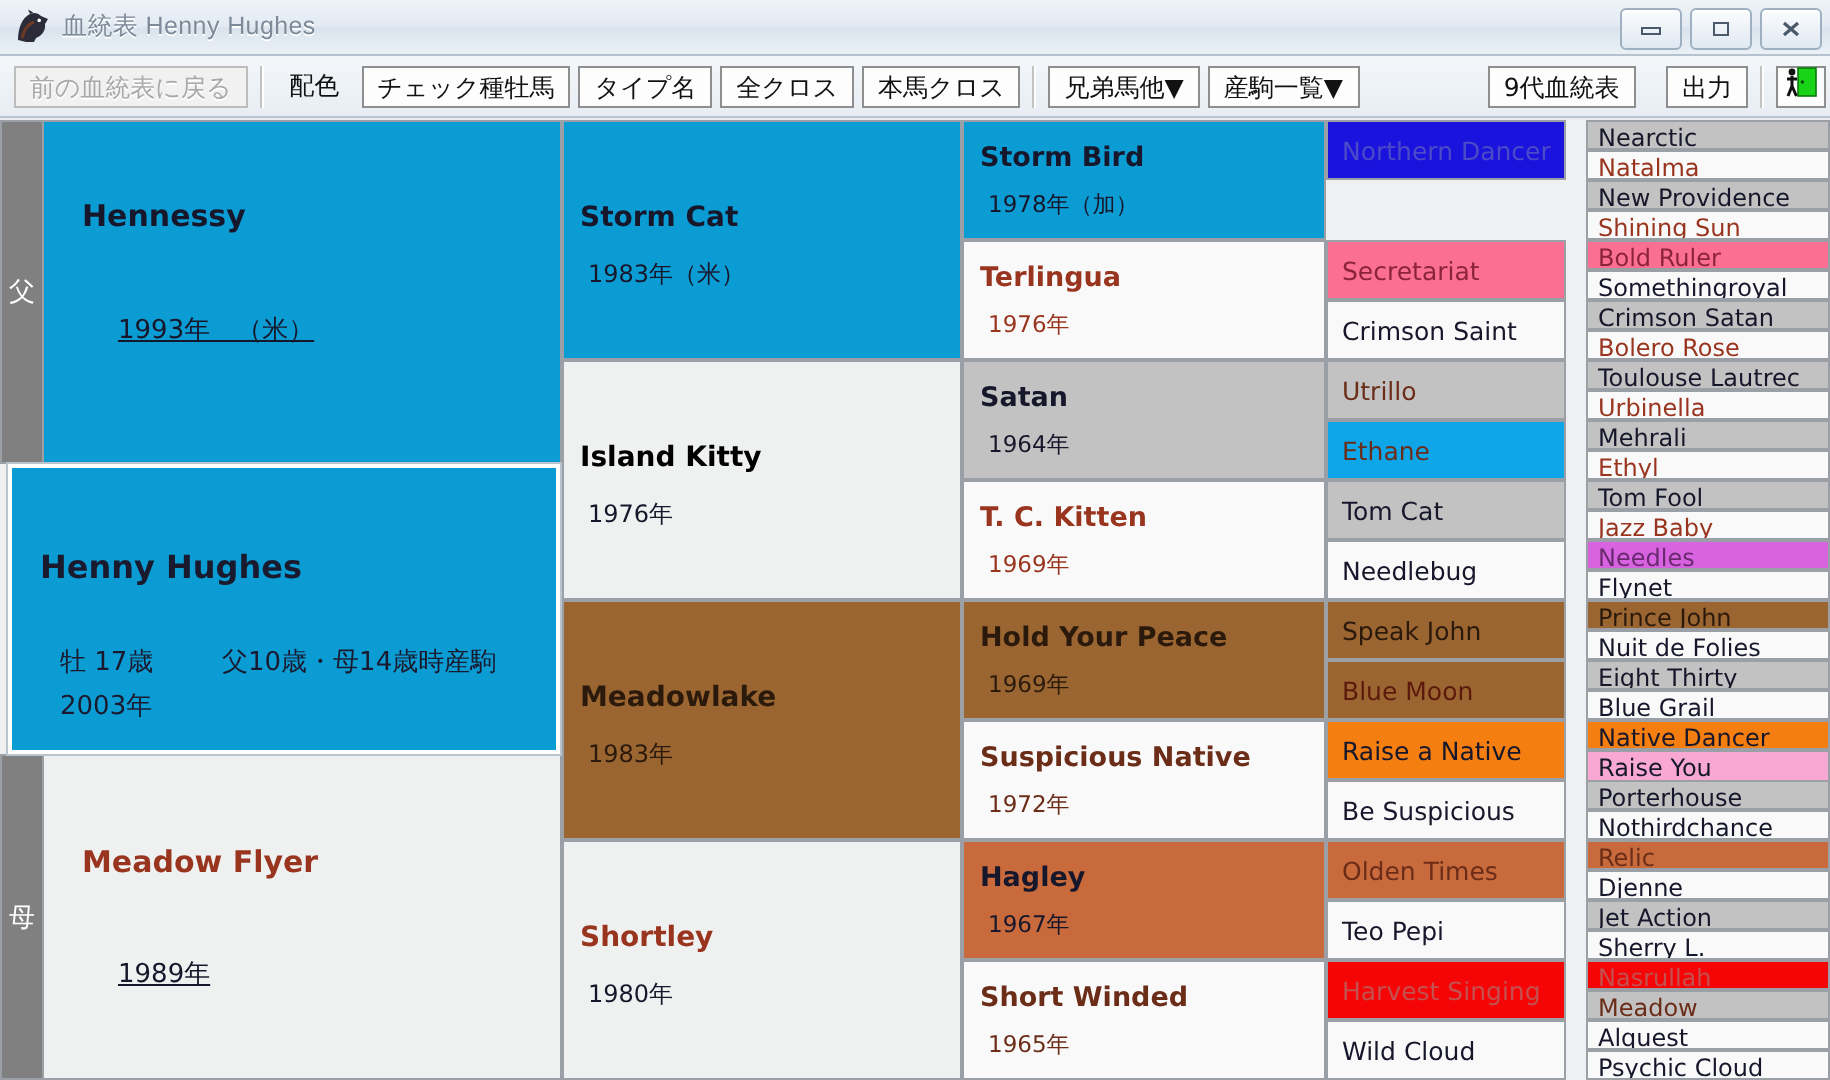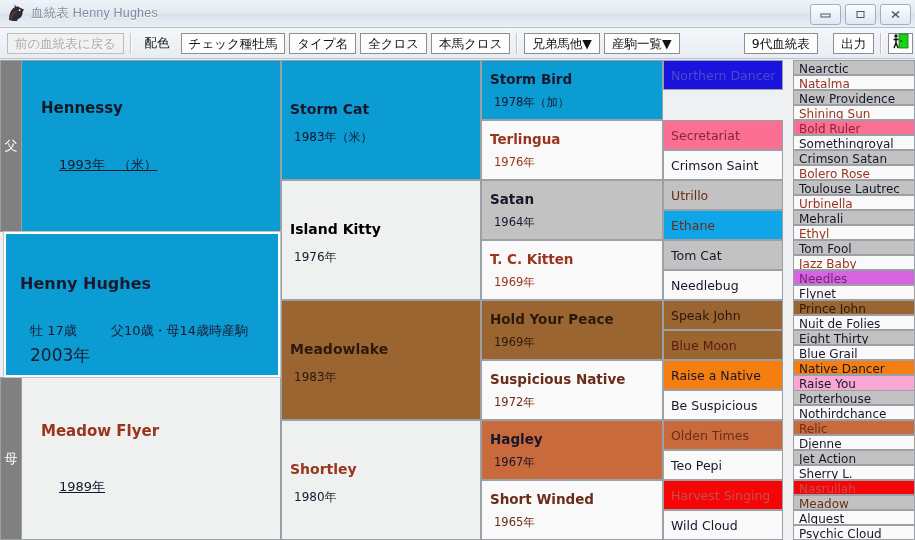--- a/index.html
+++ b/index.html
@@ -109,21 +109,21 @@
 
   
   .mainhorse{
     position:absolute;left:4px;top:172px;width:276px;height:145px;
     background:#0c9cd4;border:2px solid #ffffff;box-sizing:border-box;
     box-shadow:0 0 0 1px #b9c4cc;
   }
   .mainhorse .nm{left:14px;top:40px;font-size:16px;color:#1a1a2e;}
   .mainhorse .sub1{left:24px;top:88px;font-size:13px;color:#1a1a2e;}
   .mainhorse .sub2{left:105px;top:88px;font-size:13px;color:#1a1a2e;}
-  .mainhorse .sub3{left:24px;top:110px;font-size:17px;color:#1a1a2e;}
+  .mainhorse .sub3{left:24px;top:110px;font-size:13px;color:#1a1a2e;}
 </style>
 </head>
 <body>
 
 <div id="app">
 
   <div class="titlebar">
     <span class="tb-icon">
       <svg width="22" height="20" viewBox="0 0 22 20">
         <path d="M3 16 C3 10 5 5 9 3 C11 2 13 2.5 14.5 4 L18 5.5 L16.5 8 C17 11 15 14 12 15 L11 17 L7 17 Z" fill="#2b2b3a"></path>

